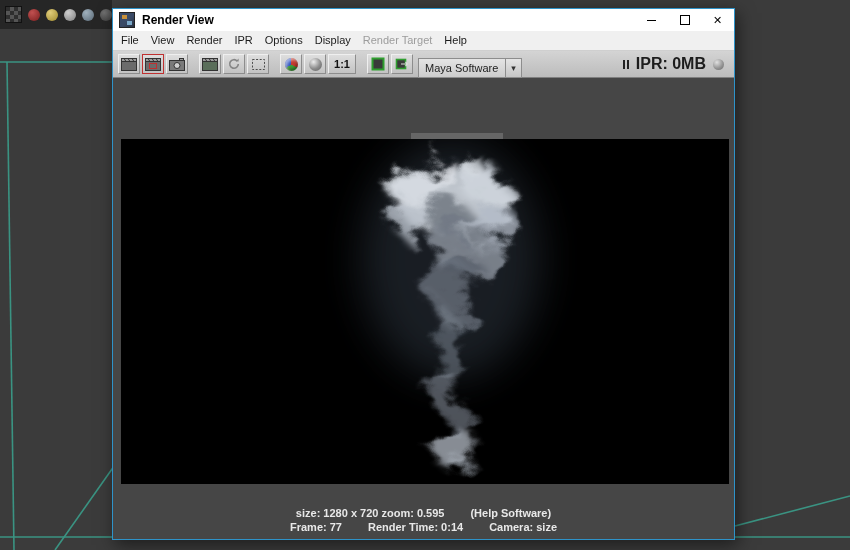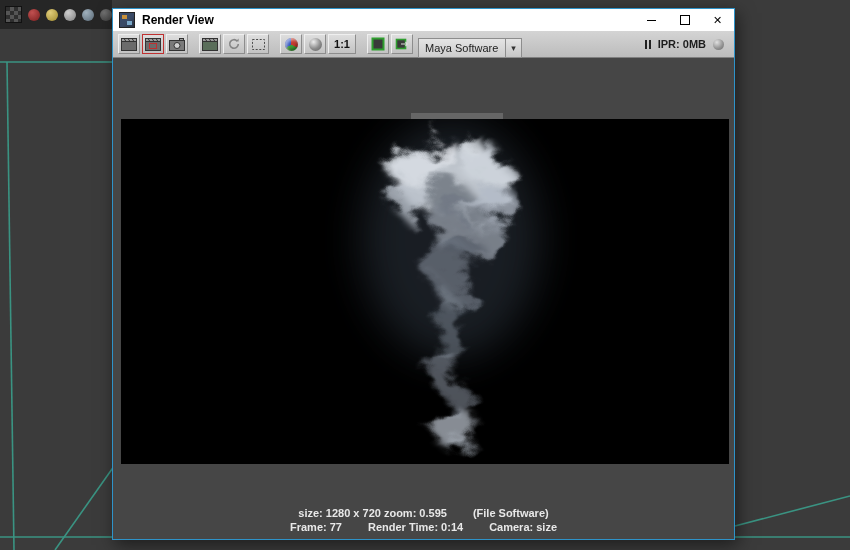--- a/index.html
+++ b/index.html
@@ -52,21 +52,21 @@
     background:conic-gradient(#c33b2e 0 33%, #3f9e38 33% 66%, #3356c0 66% 100%);
     box-shadow:inset 2px 2px 3px rgba(255,255,255,.55), inset -1px -2px 3px rgba(0,0,0,.4);}
   .alpha-dot{width:13px;height:13px;border-radius:50%;
     background:radial-gradient(circle at 35% 30%, #ededed, #8b8b8b 55%, #5c5c5c);}
   .dropdown-wrap{display:flex;align-items:center;margin-left:3px;margin-top:7px;}
   .dropdown{height:20px;width:88px;background:linear-gradient(#e4e4e4,#cccccc);border:1px solid #8d8d8d;
     display:flex;align-items:center;padding:0 6px;font-size:11px;color:#222;box-sizing:border-box;}
   .drop-arrow{height:20px;width:16px;background:linear-gradient(#e4e4e4,#c6c6c6);border:1px solid #8d8d8d;
     border-left:none;display:flex;align-items:center;justify-content:center;font-size:9px;color:#333;box-sizing:border-box;}
   .tb-right{margin-left:auto;display:flex;align-items:center;gap:7px;padding-right:5px;
-    font-size:11px;font-weight:bold;color:#1d1d1d;}
+    font-size:16px;font-weight:bold;color:#1d1d1d;}
   .pause{display:flex;gap:2px;}
   .pause span{width:2px;height:9px;background:#222;display:block;}
   .status-dot{width:11px;height:11px;border-radius:50%;
     background:radial-gradient(circle at 35% 30%, #e0e0e0, #909090 60%, #6a6a6a);}
   
   .content{flex:1;position:relative;background:#464646;}
   .faded-tooltip{position:absolute;left:298px;top:55px;width:92px;height:16px;
     background:rgba(130,130,130,.55);display:flex;align-items:center;justify-content:center;}
   .faded-tooltip i{display:block;width:62px;height:5px;background:rgba(60,60,60,.55);}
   .render-image{position:absolute;left:8px;top:61px;width:608px;height:345px;background:#000;overflow:hidden;}
@@ -104,20 +104,30 @@
     <span class="tb-spacer"></span>
     <span class="win-btn">
         <i class="glyph-min"></i>
       </span>
     <span class="win-btn">
         <i class="glyph-max"></i>
       </span>
     <span class="win-btn">✕</span>
   </div>
 
+  <div class="menubar">
+    <span class="menu-item">File</span>
+    <span class="menu-item">View</span>
+    <span class="menu-item">Render</span>
+    <span class="menu-item">IPR</span>
+    <span class="menu-item">Options</span>
+    <span class="menu-item">Display</span>
+    <span class="menu-item disabled">Render Target</span>
+    <span class="menu-item">Help</span>
+  </div>
 
   <div class="toolbar">
     <div class="tb-btn">
       <svg width="16" height="13" viewBox="0 0 16 13">
         <rect x="0.5" y="3.5" width="15" height="9" fill="#6b6b6b" stroke="#333"></rect>
         <rect x="0.5" y="0.5" width="15" height="3" fill="#9d9d9d" stroke="#333"></rect>
         <path d="M3 0.5 L5 3.5 M7 0.5 L9 3.5 M11 0.5 L13 3.5" stroke="#333" stroke-width="1" fill="none"></path>
       </svg>
     </div>
     <div class="tb-btn red-sel">
@@ -226,21 +236,21 @@
           <ellipse cx="341" cy="330" rx="12" ry="10" fill="#a8b0bb" opacity="0.6"></ellipse>
           <ellipse cx="330" cy="80" rx="22" ry="18" fill="#39414d" opacity="0.5"></ellipse>
           <ellipse cx="340" cy="125" rx="14" ry="16" fill="#39414d" opacity="0.4"></ellipse>
         </g>
       </svg>
     </div>
 
     <div class="status">
       <div class="row">
         <span>size: 1280 x 720 zoom: 0.595</span>
-        <span>(File Software)</span>
+        <span>(Help Software)</span>
       </div>
       <div class="row">
         <span>Frame: 77</span>
         <span>Render Time: 0:14</span>
         <span>Camera: size</span>
       </div>
     </div>
 
   </div>
 </div>

